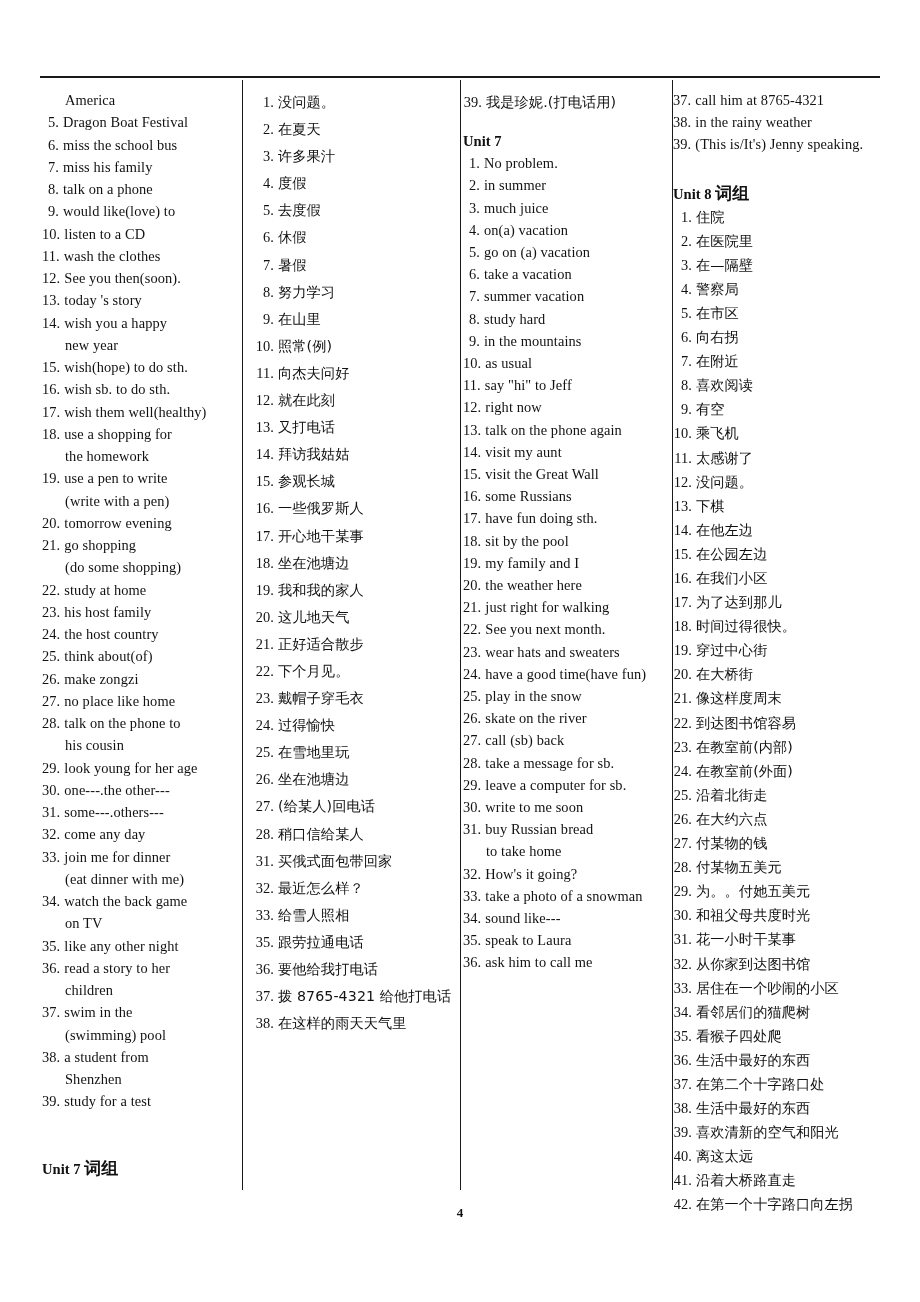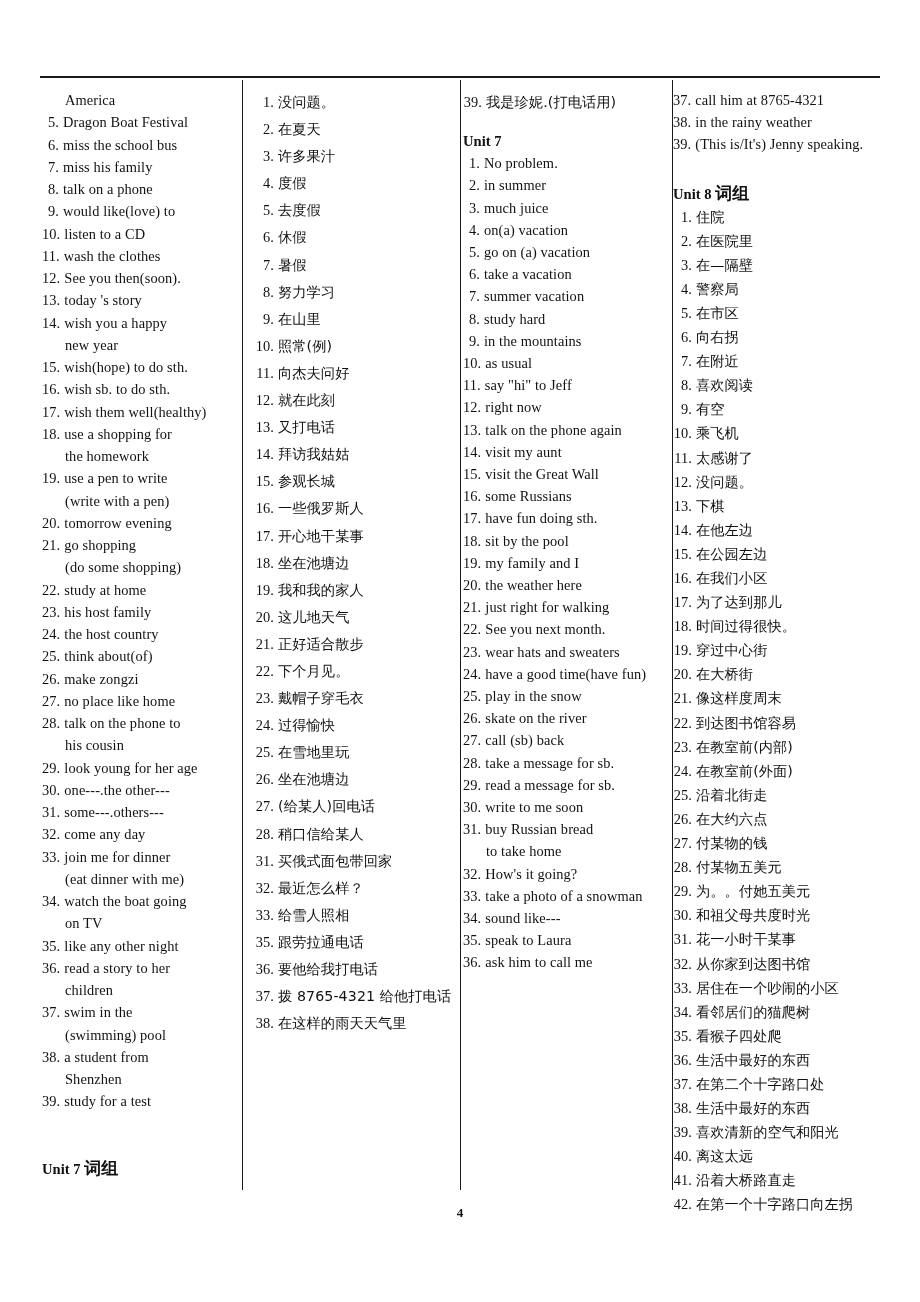--- a/index.html
+++ b/index.html
@@ -160,21 +160,21 @@
             <div class="entry"><span class="num">26.</span><span class="txt">make zongzi</span></div>
             <div class="entry"><span class="num">27.</span><span class="txt">no place like home</span></div>
             <div class="entry"><span class="num">28.</span><span class="txt">talk on the phone to</span></div>
             <div class="entry cont"><span class="txt">his cousin</span></div>
             <div class="entry"><span class="num">29.</span><span class="txt">look young for her age</span></div>
             <div class="entry"><span class="num">30.</span><span class="txt">one---.the other---</span></div>
             <div class="entry"><span class="num">31.</span><span class="txt">some---.others---</span></div>
             <div class="entry"><span class="num">32.</span><span class="txt">come any day</span></div>
             <div class="entry"><span class="num">33.</span><span class="txt">join me for dinner</span></div>
             <div class="entry cont"><span class="txt">(eat dinner with me)</span></div>
-            <div class="entry"><span class="num">34.</span><span class="txt">watch the boat going</span></div>
+            <div class="entry"><span class="num">34.</span><span class="txt">watch the back game</span></div>
             <div class="entry cont"><span class="txt">on TV</span></div>
             <div class="entry"><span class="num">35.</span><span class="txt">like any other night</span></div>
             <div class="entry"><span class="num">36.</span><span class="txt">read a story to her</span></div>
             <div class="entry cont"><span class="txt">children</span></div>
             <div class="entry"><span class="num">37.</span><span class="txt">swim in the</span></div>
             <div class="entry cont"><span class="txt">(swimming) pool</span></div>
             <div class="entry"><span class="num">38.</span><span class="txt">a student from</span></div>
             <div class="entry cont"><span class="txt">Shenzhen</span></div>
             <div class="entry"><span class="num">39.</span><span class="txt">study for a test</span></div>
           </div>
@@ -252,21 +252,21 @@
             <div class="entry"><span class="num">19.</span><span class="txt">my family and I</span></div>
             <div class="entry"><span class="num">20.</span><span class="txt">the weather here</span></div>
             <div class="entry"><span class="num">21.</span><span class="txt">just right for walking</span></div>
             <div class="entry"><span class="num">22.</span><span class="txt">See you next month.</span></div>
             <div class="entry"><span class="num">23.</span><span class="txt">wear hats and sweaters</span></div>
             <div class="entry"><span class="num">24.</span><span class="txt">have a good time(have fun)</span></div>
             <div class="entry"><span class="num">25.</span><span class="txt">play in the snow</span></div>
             <div class="entry"><span class="num">26.</span><span class="txt">skate on the river</span></div>
             <div class="entry"><span class="num">27.</span><span class="txt">call (sb) back</span></div>
             <div class="entry"><span class="num">28.</span><span class="txt">take a message for sb.</span></div>
-            <div class="entry"><span class="num">29.</span><span class="txt">read a message for sb.</span></div>
+            <div class="entry"><span class="num">29.</span><span class="txt">leave a computer for sb.</span></div>
             <div class="entry"><span class="num">30.</span><span class="txt">write to me soon</span></div>
             <div class="entry"><span class="num">31.</span><span class="txt">buy Russian bread</span></div>
             <div class="entry cont"><span class="txt">to take home</span></div>
             <div class="entry"><span class="num">32.</span><span class="txt">How's it going?</span></div>
             <div class="entry"><span class="num">33.</span><span class="txt">take a photo of a snowman</span></div>
             <div class="entry"><span class="num">34.</span><span class="txt">sound like---</span></div>
             <div class="entry"><span class="num">35.</span><span class="txt">speak to Laura</span></div>
             <div class="entry"><span class="num">36.</span><span class="txt">ask him to call me</span></div>
           </div>
         </div>

